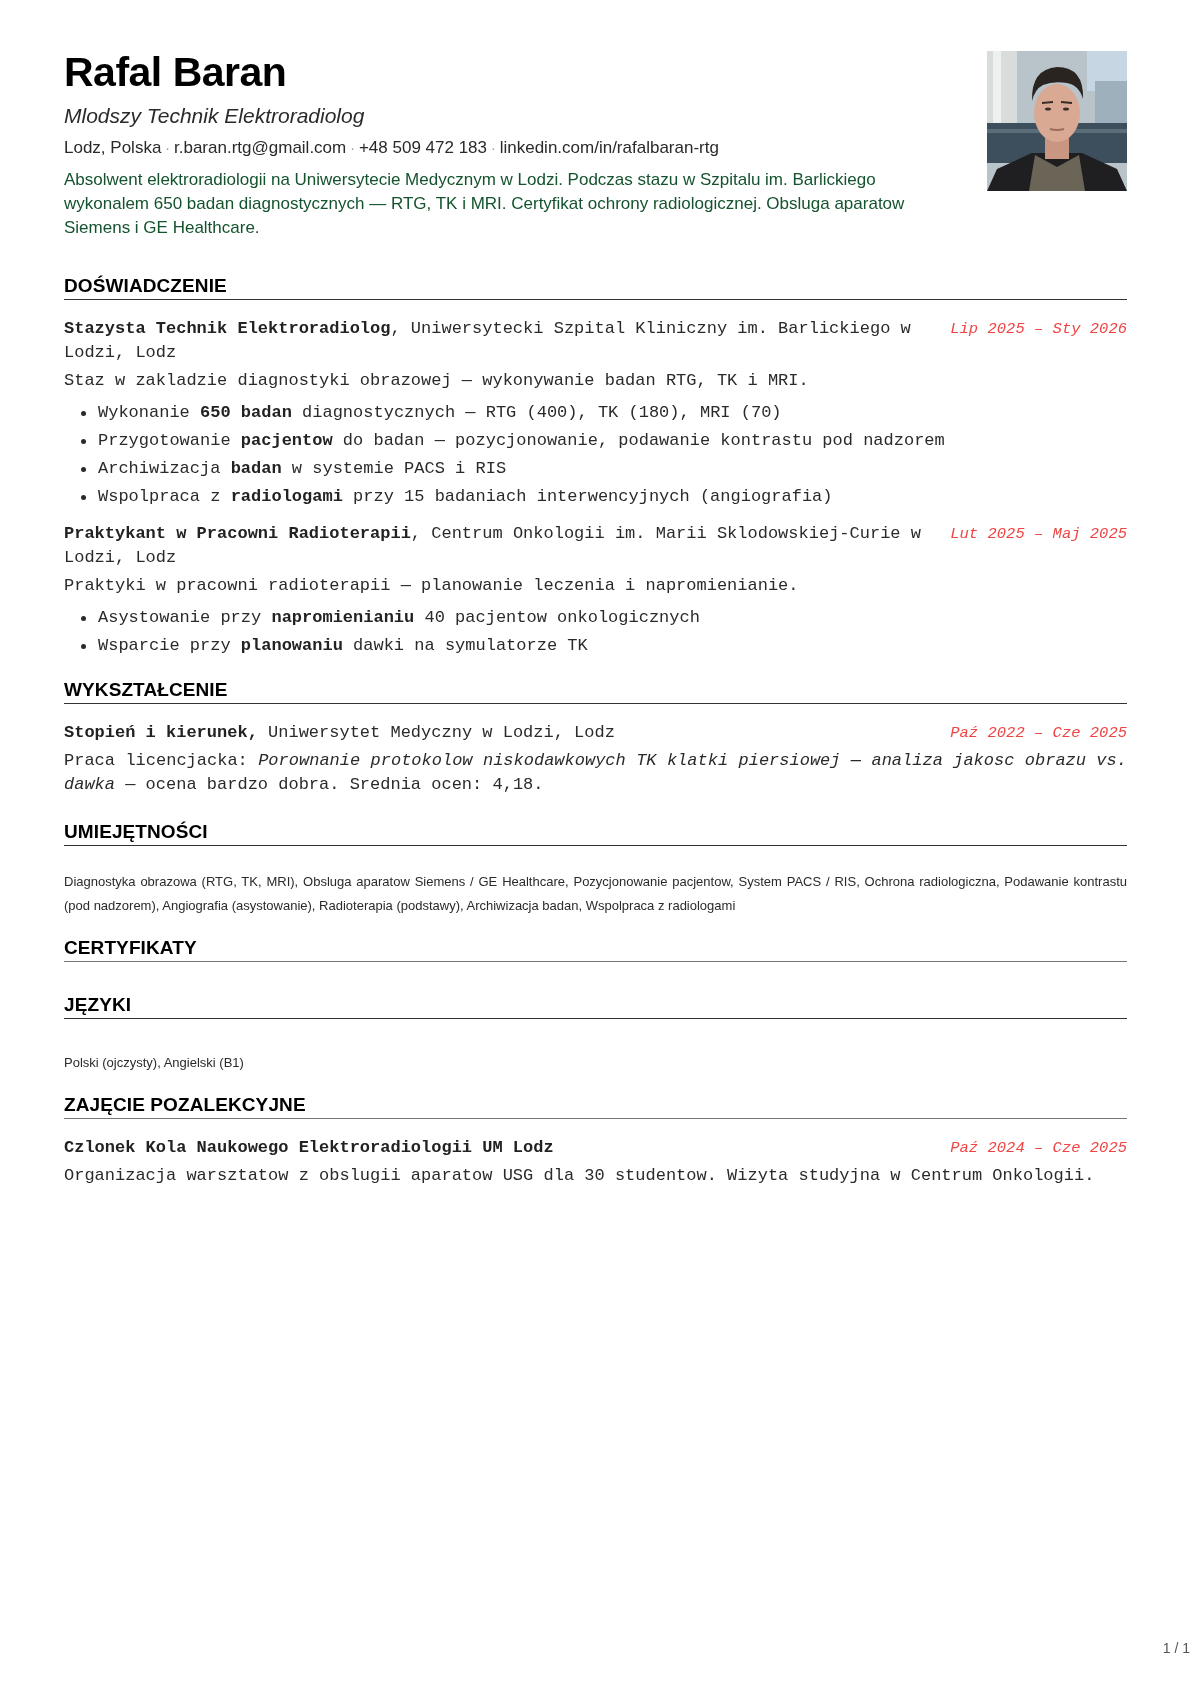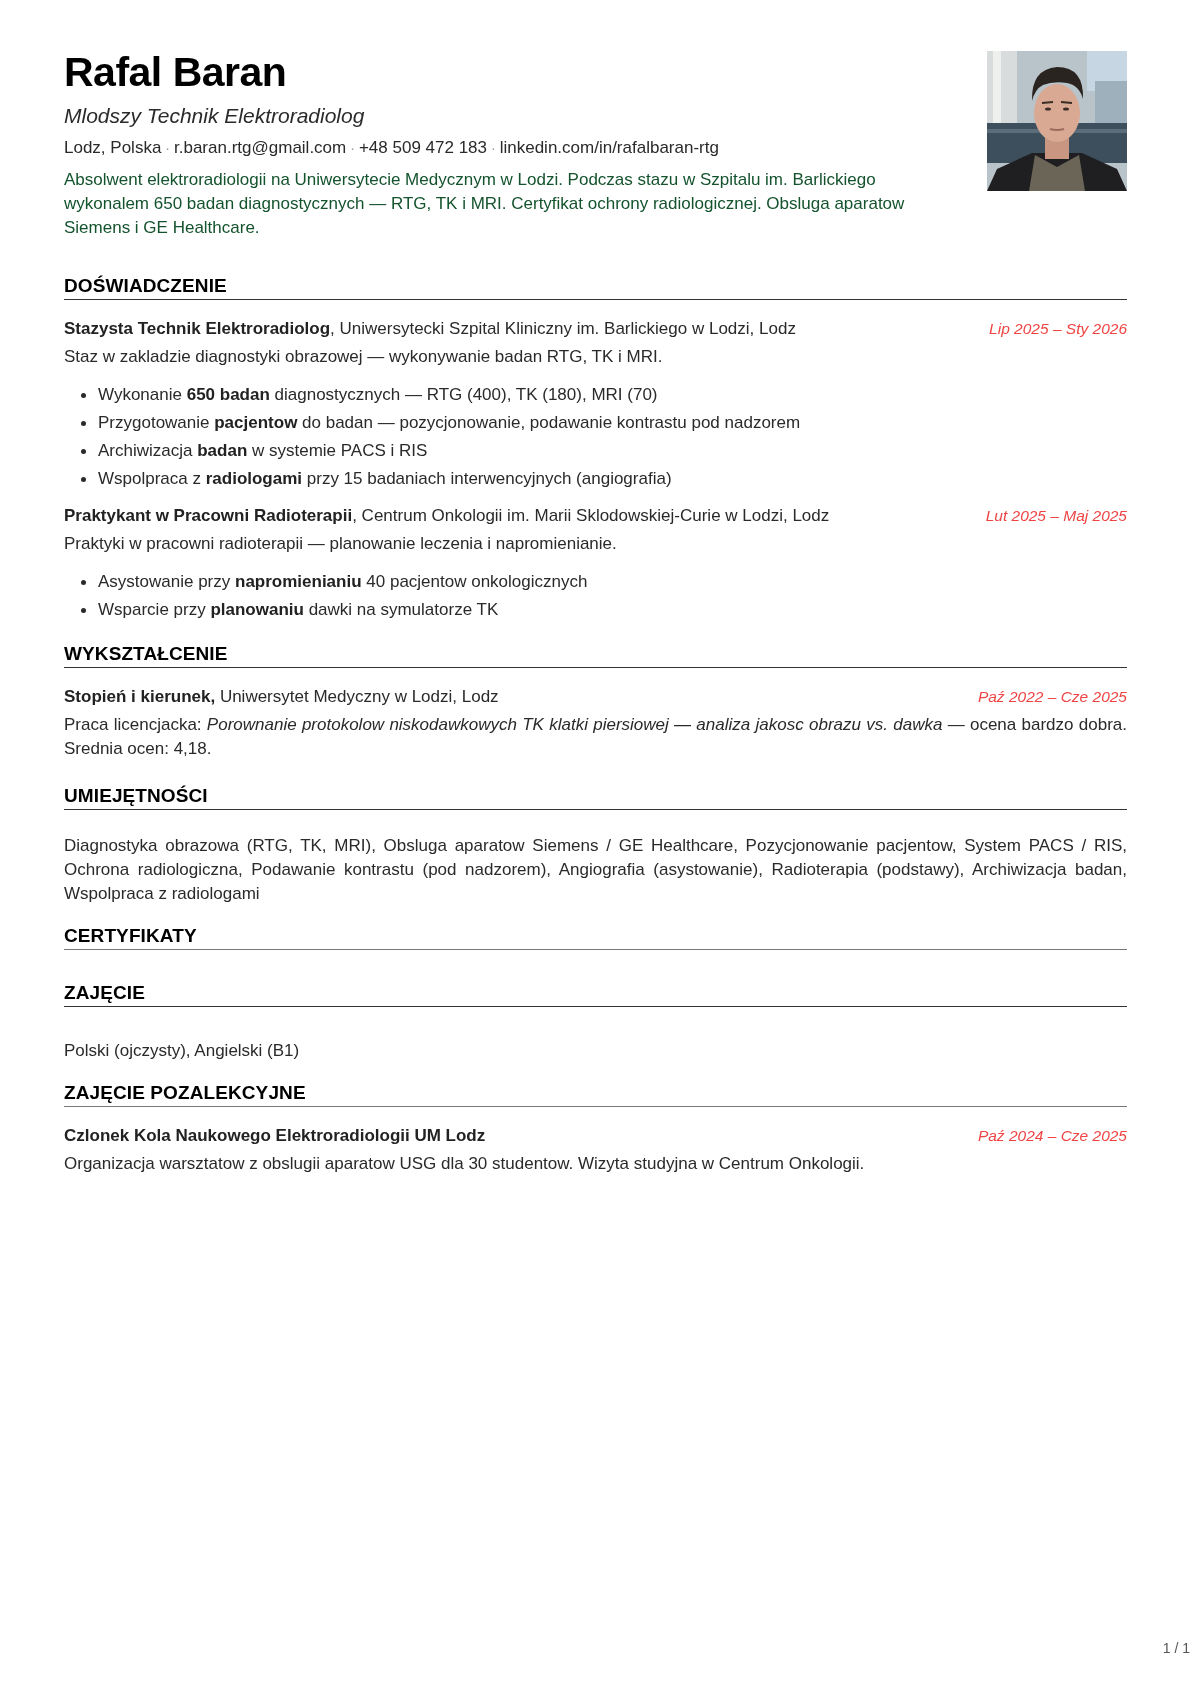--- a/index.html
+++ b/index.html
@@ -64,21 +64,21 @@
       font-size: 19px;
       font-weight: 700;
       color: #000000;
       letter-spacing: 0.1px;
       line-height: 26px;
       padding-bottom: 0;
       border-bottom: 1.5px solid #333333;
     }
     .section-title.light { border-bottom-color: #777777; }
 
-    .entry { margin-top: 17px; }
+    .entry { margin-top: 17px; font-family: Liberation Mono, monospace; }
     .entry-head {
       display: flex;
       justify-content: space-between;
       align-items: baseline;
       font-size: 17px;
       line-height: 24px;
       color: #2a2a2a;
     }
     .entry-head .title { font-weight: 700; color: #222222; }
     .entry-head .date {
@@ -89,21 +89,21 @@
     }
     .entry-desc {
       font-size: 17px;
       line-height: 24px;
       color: #2a2a2a;
       margin-top: 4px;
     }
     .entry-desc .it { font-style: italic; }
     ul.bullets {
       list-style: none;
-      margin-top: 12px;
+      margin-top: 6px;
       padding-left: 17px;
     }
     ul.bullets li {
       font-size: 17px;
       line-height: 28px;
       color: #2a2a2a;
       position: relative;
       padding-left: 17px;
     }
     ul.bullets li::before {
@@ -112,21 +112,21 @@
       left: 0;
       top: 12px;
       width: 5px;
       height: 5px;
       border-radius: 50%;
       background: #2a2a2a;
     }
     ul.bullets li b { font-weight: 700; color: #222222; }
 
     .plain-text {
-      font-size: 17px;
+      font-size: 13px;
       line-height: 24px;
       color: #2a2a2a;
       margin-top: 24px;
       text-align: justify;
     }
 
     .footer {
       position: absolute;
       left: 0;
       width: 1190px;
@@ -224,21 +224,21 @@
   <div class="section" style="margin-top: 22px;">
     <div class="section-title">UMIEJĘTNOŚCI</div>
     <div class="plain-text">Diagnostyka obrazowa (RTG, TK, MRI), Obsluga aparatow Siemens / GE Healthcare, Pozycjonowanie pacjentow, System PACS / RIS, Ochrona radiologiczna, Podawanie kontrastu (pod nadzorem), Angiografia (asystowanie), Radioterapia (podstawy), Archiwizacja badan, Wspolpraca z radiologami</div>
   </div>
 
   <div class="section" style="margin-top: 17px;">
     <div class="section-title light">CERTYFIKATY</div>
   </div>
 
   <div class="section" style="margin-top: 30px;">
-    <div class="section-title">ZAJĘCIE</div>
+    <div class="section-title">JĘZYKI</div>
     <div class="plain-text" style="margin-top: 32px;">Polski (ojczysty), Angielski (B1)</div>
   </div>
 
   <div class="section" style="margin-top: 17px;">
     <div class="section-title light">ZAJĘCIE POZALEKCYJNE</div>
     <div class="entry">
       <div class="entry-head">
         <span class="title">Czlonek Kola Naukowego Elektroradiologii UM Lodz</span>
         <span class="date">Paź 2024 – Cze 2025</span>
       </div>

